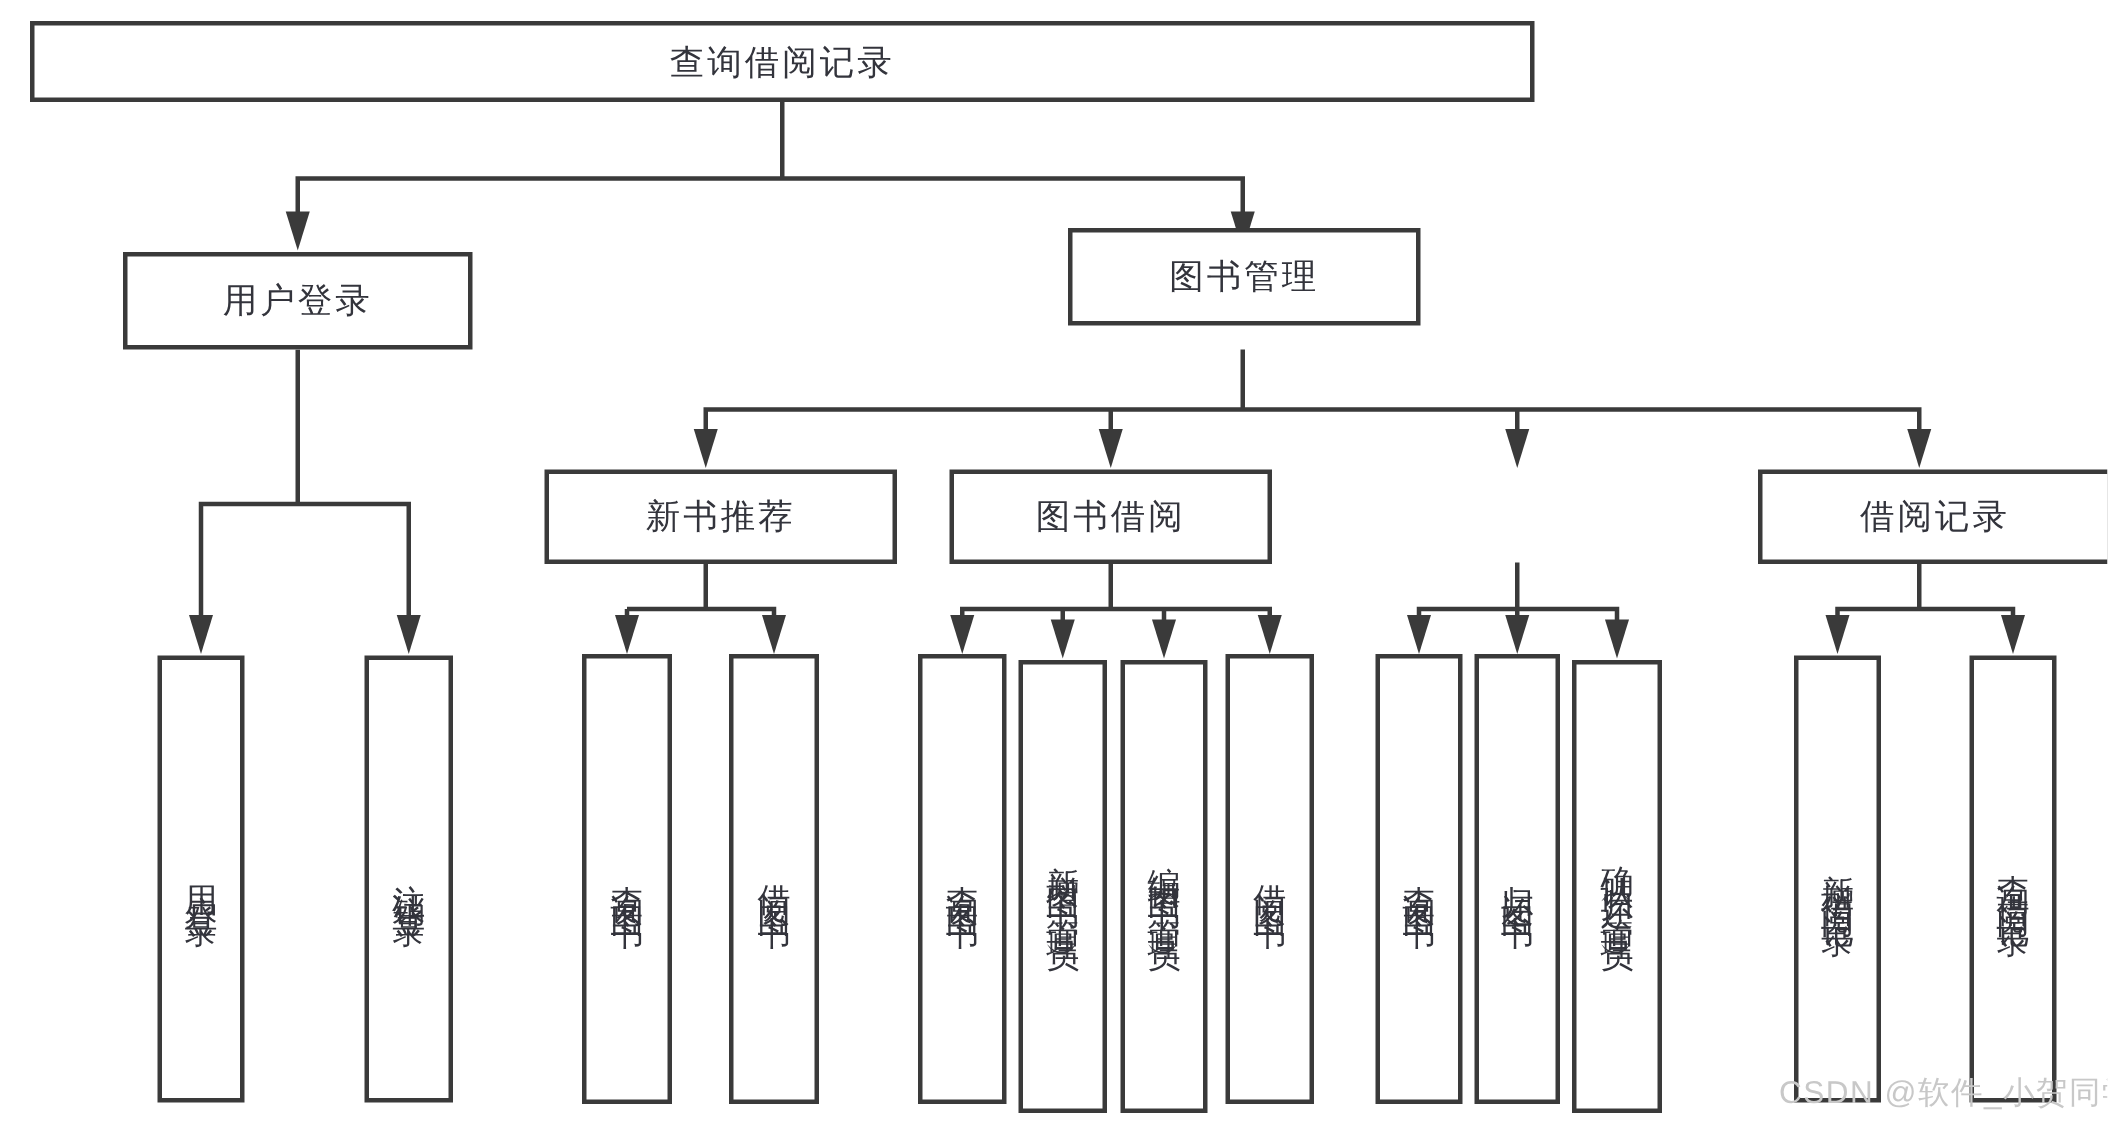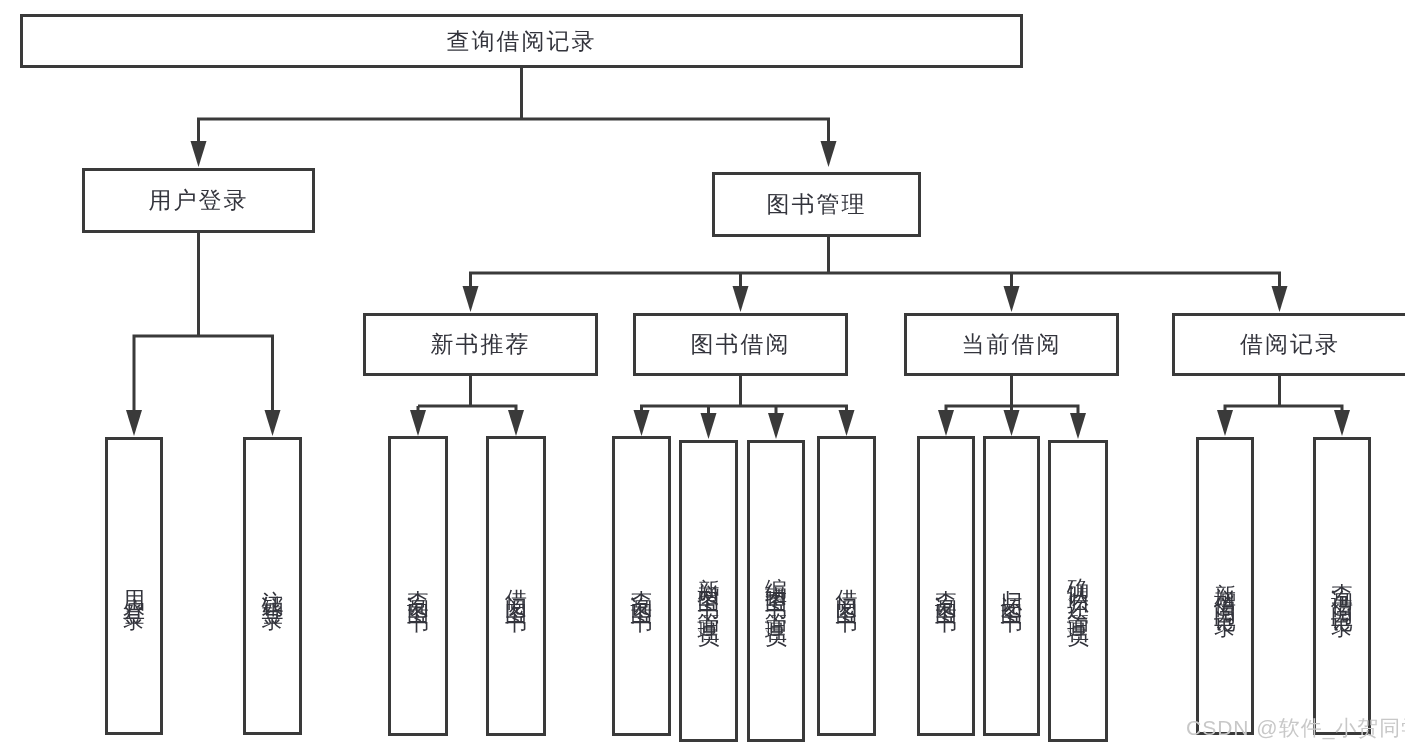--- a/index.html
+++ b/index.html
@@ -85,25 +85,24 @@
       <polygon points="1003.5,410 1019.5,410 1011.5,436"></polygon>
       <polygon points="1070,413 1086,413 1078,439"></polygon>
       <polygon points="1217,410 1233,410 1225,436"></polygon>
       <polygon points="1334,410 1350,410 1342,436"></polygon>
     </g>
   </svg>
 
   <div class="node h" style="left:20px;top:14px;width:1003px;height:54px;">查询借阅记录</div>
 
   <div class="node h" style="left:82px;top:168px;width:233px;height:65px;">用户登录</div>
-  <div class="node h" style="left:712px;top:172px;width:209px;height:65px;">图书管理</div>
+  <div class="node h" style="left:712px;top:152px;width:235px;height:65px;">图书管理</div>
 
   <div class="node h" style="left:363px;top:313px;width:235px;height:63px;">新书推荐</div>
   <div class="node h" style="left:633px;top:313px;width:215px;height:63px;font-family:Liberation Serif, serif;">图书借阅</div>
-  <div class="node h" style="left:904px;top:313px;width:215px;height:63px;">当前借阅</div>
   <div class="node h" style="left:1172px;top:313px;width:236px;height:63px;">借阅记录</div>
 
   <div class="node v" style="left:105px;top:437px;width:58px;height:298px;">用户登录</div>
   <div class="node v" style="left:243px;top:437px;width:59px;height:298px;">注销登录</div>
 
   <div class="node v" style="left:388px;top:436px;width:60px;height:300px;">查询图书</div>
   <div class="node v" style="left:486px;top:436px;width:60px;height:300px;">借阅图书</div>
 
   <div class="node v" style="left:612px;top:436px;width:59px;height:300px;">查询图书</div>
   <div class="node v" style="left:679px;top:440px;width:59px;height:302px;">新增图书（管理员）</div>

